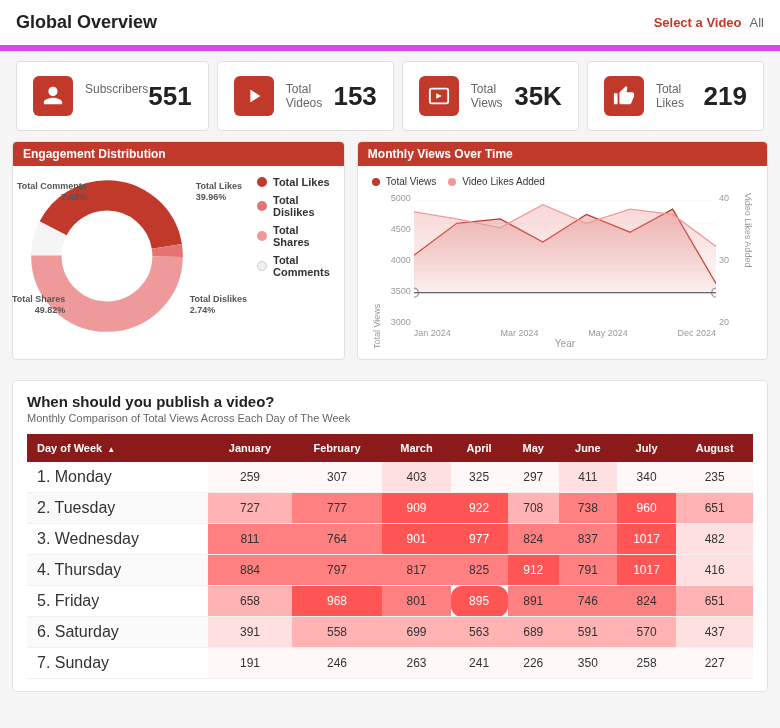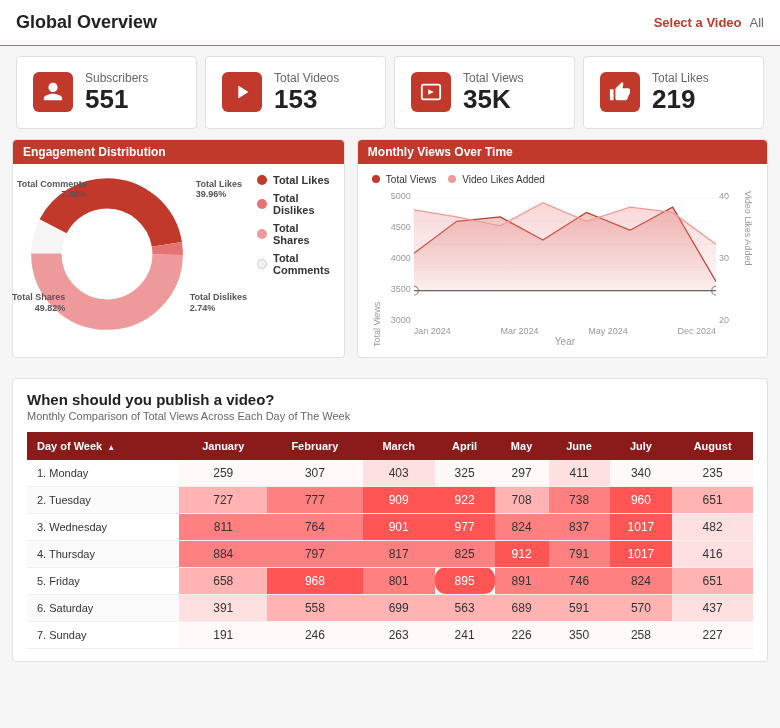--- a/index.html
+++ b/index.html
@@ -1,27 +1,27 @@
 <!DOCTYPE html>
 <html><head>
   <meta charset="utf-8">
   <style>
     * { box-sizing: border-box; margin: 0; padding: 0; }
     body { font-family: Arial, sans-serif; background: #f5f5f5; font-size: 13px; color: #333; width: 780px; }
 
-    .header { display: flex; align-items: center; justify-content: space-between; padding: 12px 16px; background: #fff; border-bottom: 1px solid #d946ef; }
+    .header { display: flex; align-items: center; justify-content: space-between; padding: 12px 16px; background: #fff; border-bottom: 6px solid #d946ef; }
     .header-title { font-size: 18px; font-weight: bold; color: #222; }
     .header-right { display: flex; align-items: center; gap: 8px; }
     .select-video-link { color: #c0392b; font-size: 13px; font-weight: bold; cursor: pointer; }
     .header-all { color: #666; font-size: 13px; }
 
     .stats-row { display: flex; gap: 0; padding: 10px 12px; background: #f5f5f5; }
     .stat-card { background: #fff; border: 1px solid #e0e0e0; border-radius: 4px; padding: 14px 16px; display: flex; align-items: center; gap: 12px; flex: 1; margin: 0 4px; }
     .stat-icon { width: 40px; height: 40px; background: #c0392b; border-radius: 6px; display: flex; align-items: center; justify-content: center; color: #fff; font-size: 20px; flex-shrink: 0; }
-    .stat-info { display: flex; flex-direction: column; }
+    .stat-info { display: flex; flex-direction: row; }
     .stat-label { font-size: 12px; color: #666; }
     .stat-value { font-size: 26px; font-weight: bold; color: #222; line-height: 1.1; }
 
     .charts-row { display: flex; gap: 0; padding: 0 12px 10px; background: #f5f5f5; }
     .chart-card { background: #fff; border: 1px solid #e0e0e0; border-radius: 4px; }
 
     .engagement-card { flex: 1; margin-right: 6px; padding: 10px 14px; }
     .views-card { flex: 1.3; margin-left: 6px; padding: 10px 14px; }
 
     .chart-title { font-size: 12px; font-weight: bold; color: #fff; background: #c0392b; padding: 5px 10px; margin: -10px -14px 10px; border-radius: 4px 4px 0 0; }
@@ -41,21 +41,21 @@
     
     .table-section { padding: 10px 12px; background: #f5f5f5; }
     .table-card { background: #fff; border: 1px solid #e0e0e0; border-radius: 4px; padding: 12px 14px; }
     .table-heading { font-size: 15px; font-weight: bold; color: #222; margin-bottom: 2px; }
     .table-subheading { font-size: 11px; color: #666; margin-bottom: 10px; }
 
     table { width: 100%; border-collapse: collapse; font-size: 12px; }
     th { background: #8b1a1a; color: #fff; padding: 8px 6px; text-align: center; font-size: 11px; }
     th:first-child { text-align: left; padding-left: 10px; }
     td { padding: 6px 6px; text-align: center; border-bottom: 1px solid #f0f0f0; }
-    td:first-child { text-align: left; padding-left: 10px; font-size: 11px; color: #333; }
+    td:first-child { text-align: left; padding-left: 10px; font-size: 16px; color: #333; }
     tr:nth-child(odd) td { background: #fff; }
     tr:nth-child(even) td { background: #fafafa; }
 
     .sort-arrow { font-size: 8px; margin-left: 2px; }
   </style>
 </head>
 <body>
 
 <div class="header">
   <span class="header-title">Global Overview</span>

